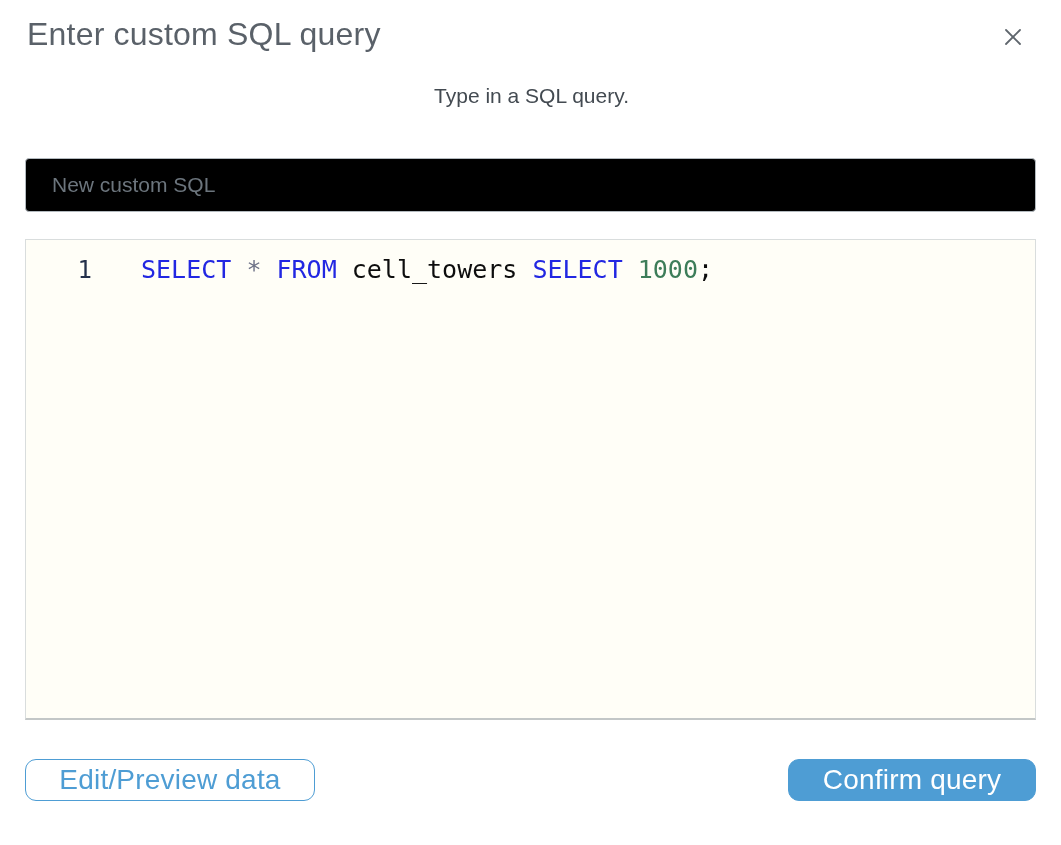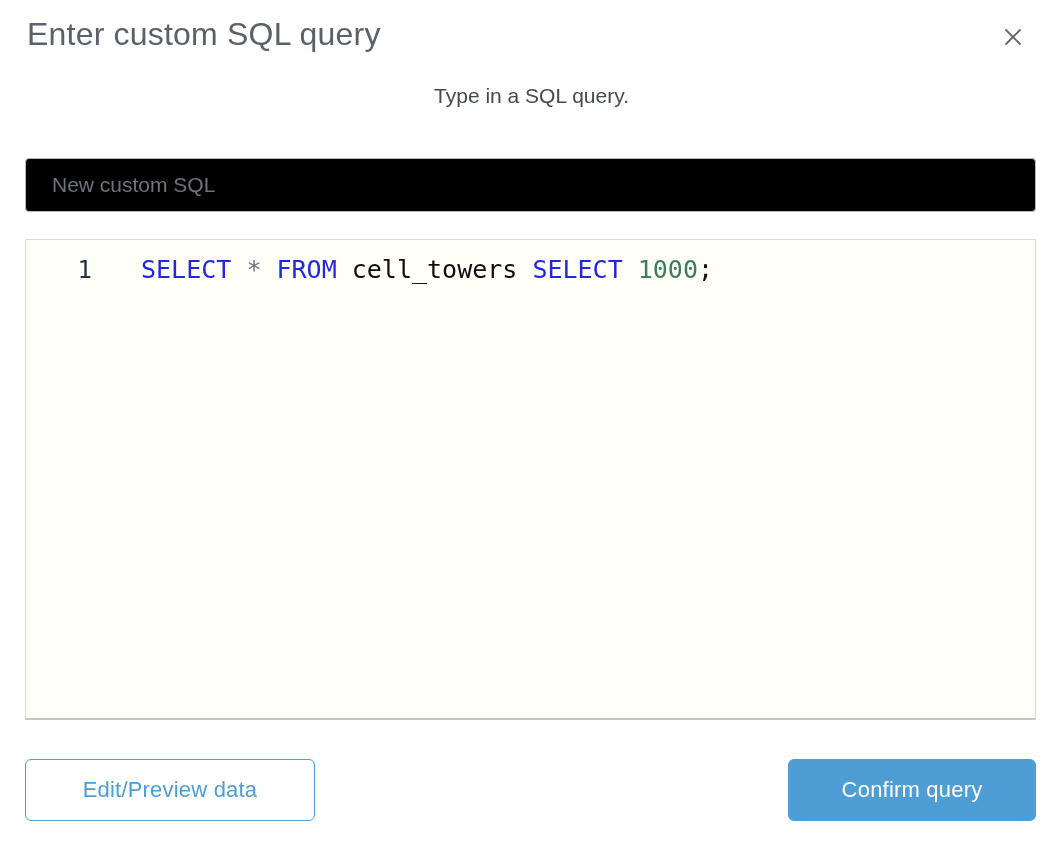--- a/index.html
+++ b/index.html
@@ -105,24 +105,24 @@
   .tok-op  { color: var(--operator); }
   .tok-num { color: var(--number); text-align: center; }
   .tok-plain { color: var(--code-text); }
   .dialog-footer {
     margin-top: 39px;
     display: flex;
     justify-content: space-between;
     align-items: center;
   }
   .btn {
-    height: 62px;
-    border-radius: 6px;
+    height: 42px;
+    border-radius: 11px;
     font-family: "Liberation Sans", sans-serif;
-    font-size: 22px;
+    font-size: 28px;
     font-weight: 500;
     cursor: pointer;
     letter-spacing: 0.2px;
   }
   .btn-secondary {
     background: #ffffff;
     border: 1px solid var(--accent-blue);
     color: var(--accent-blue);
     min-width: 290px;
     padding: 0 30px;

